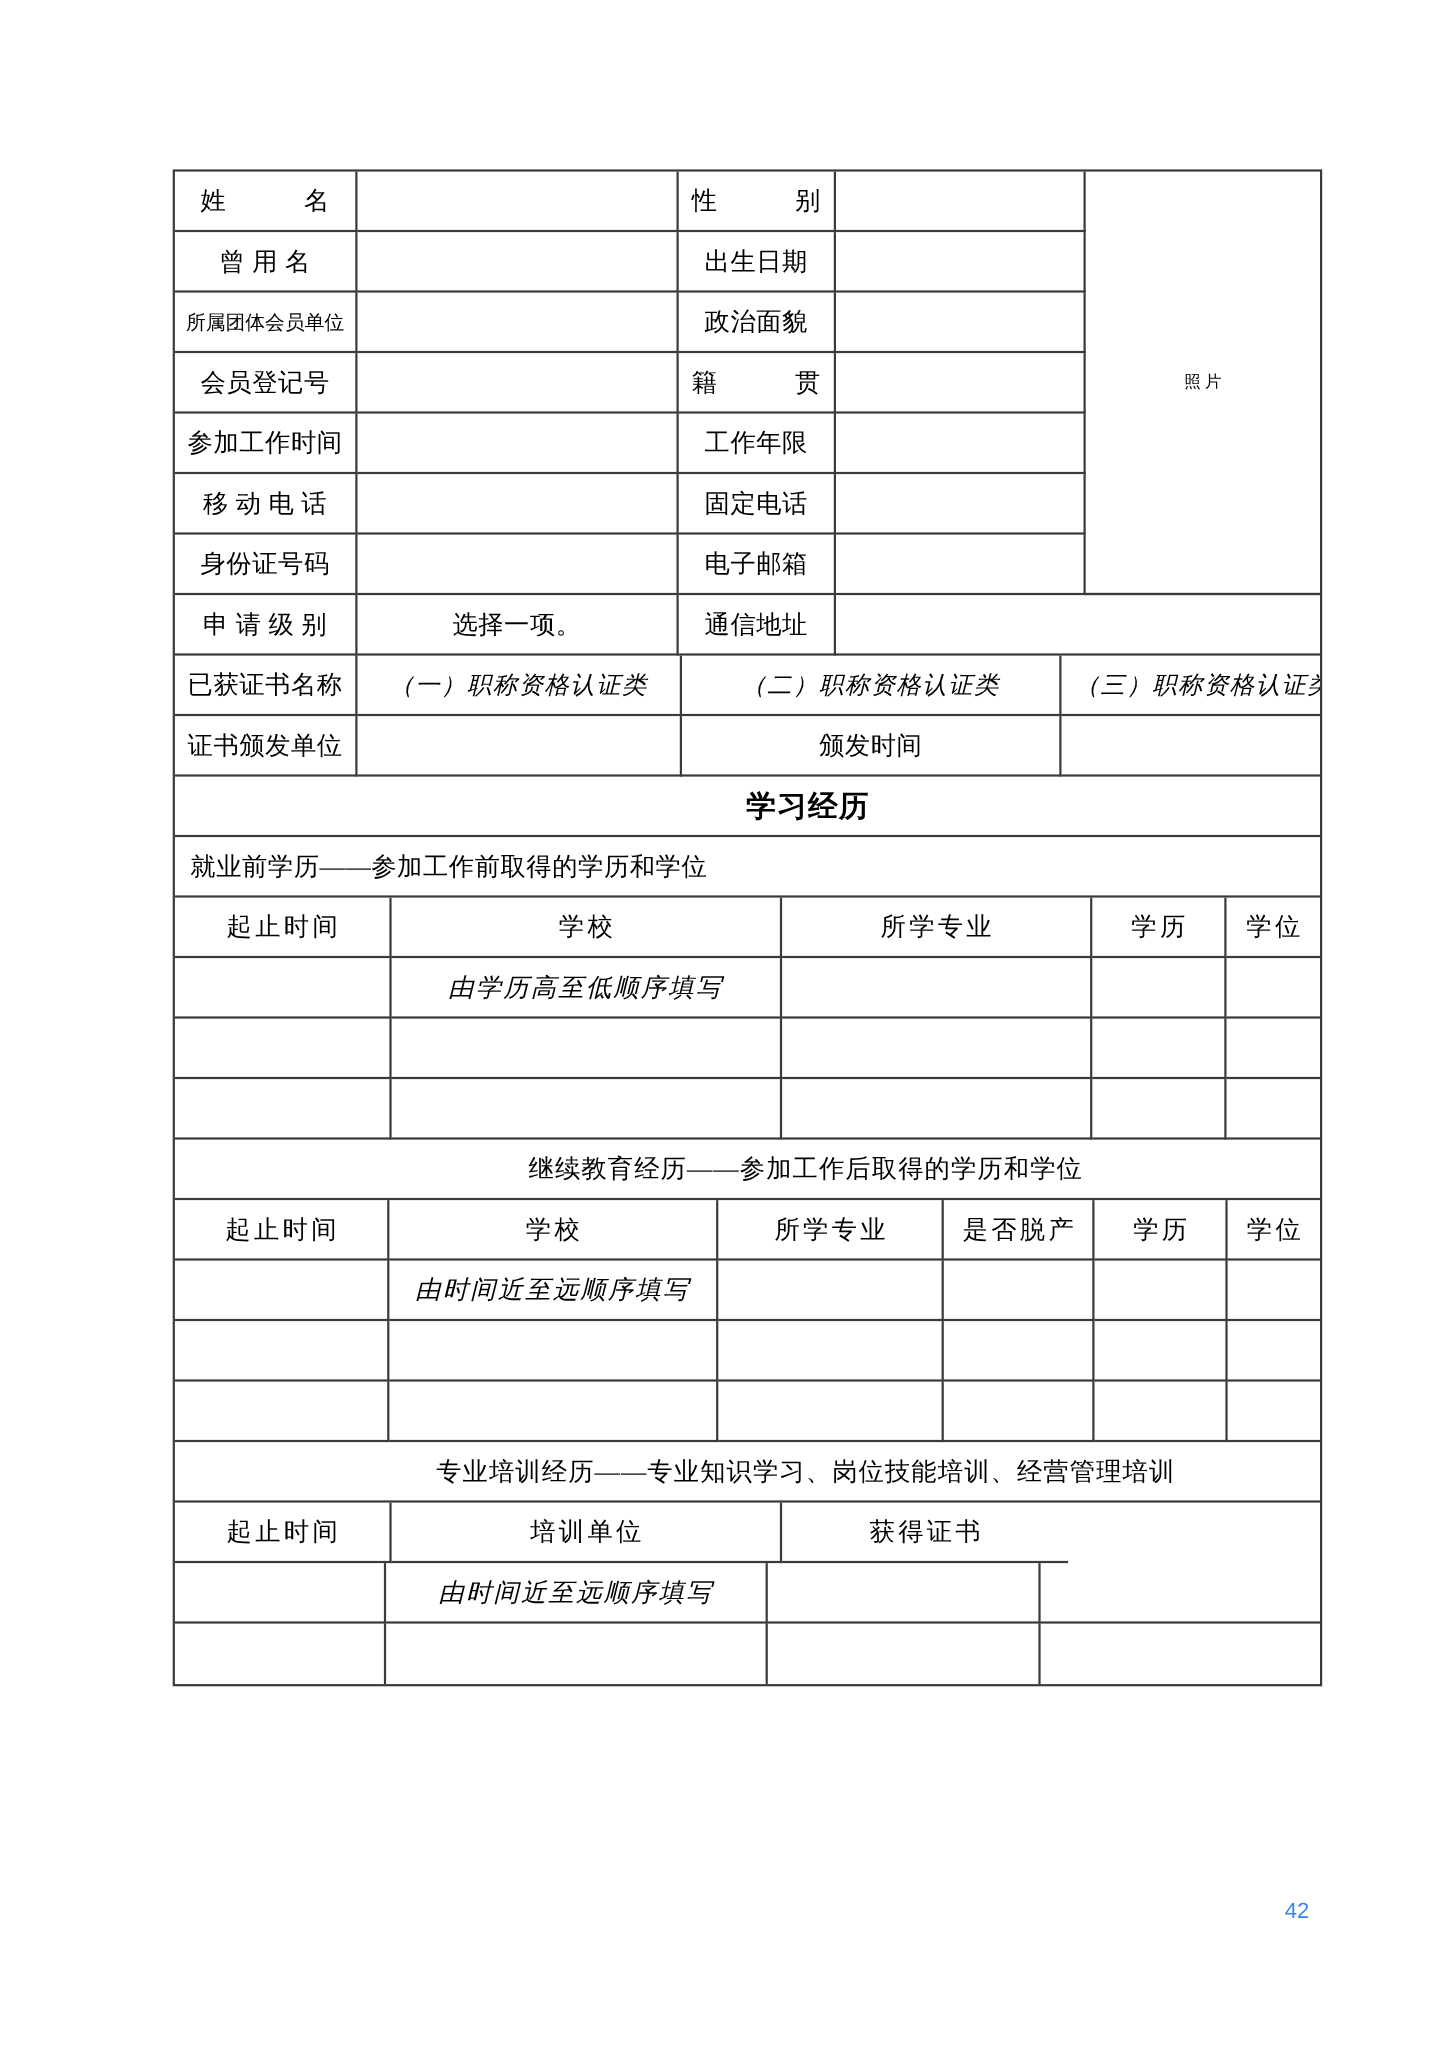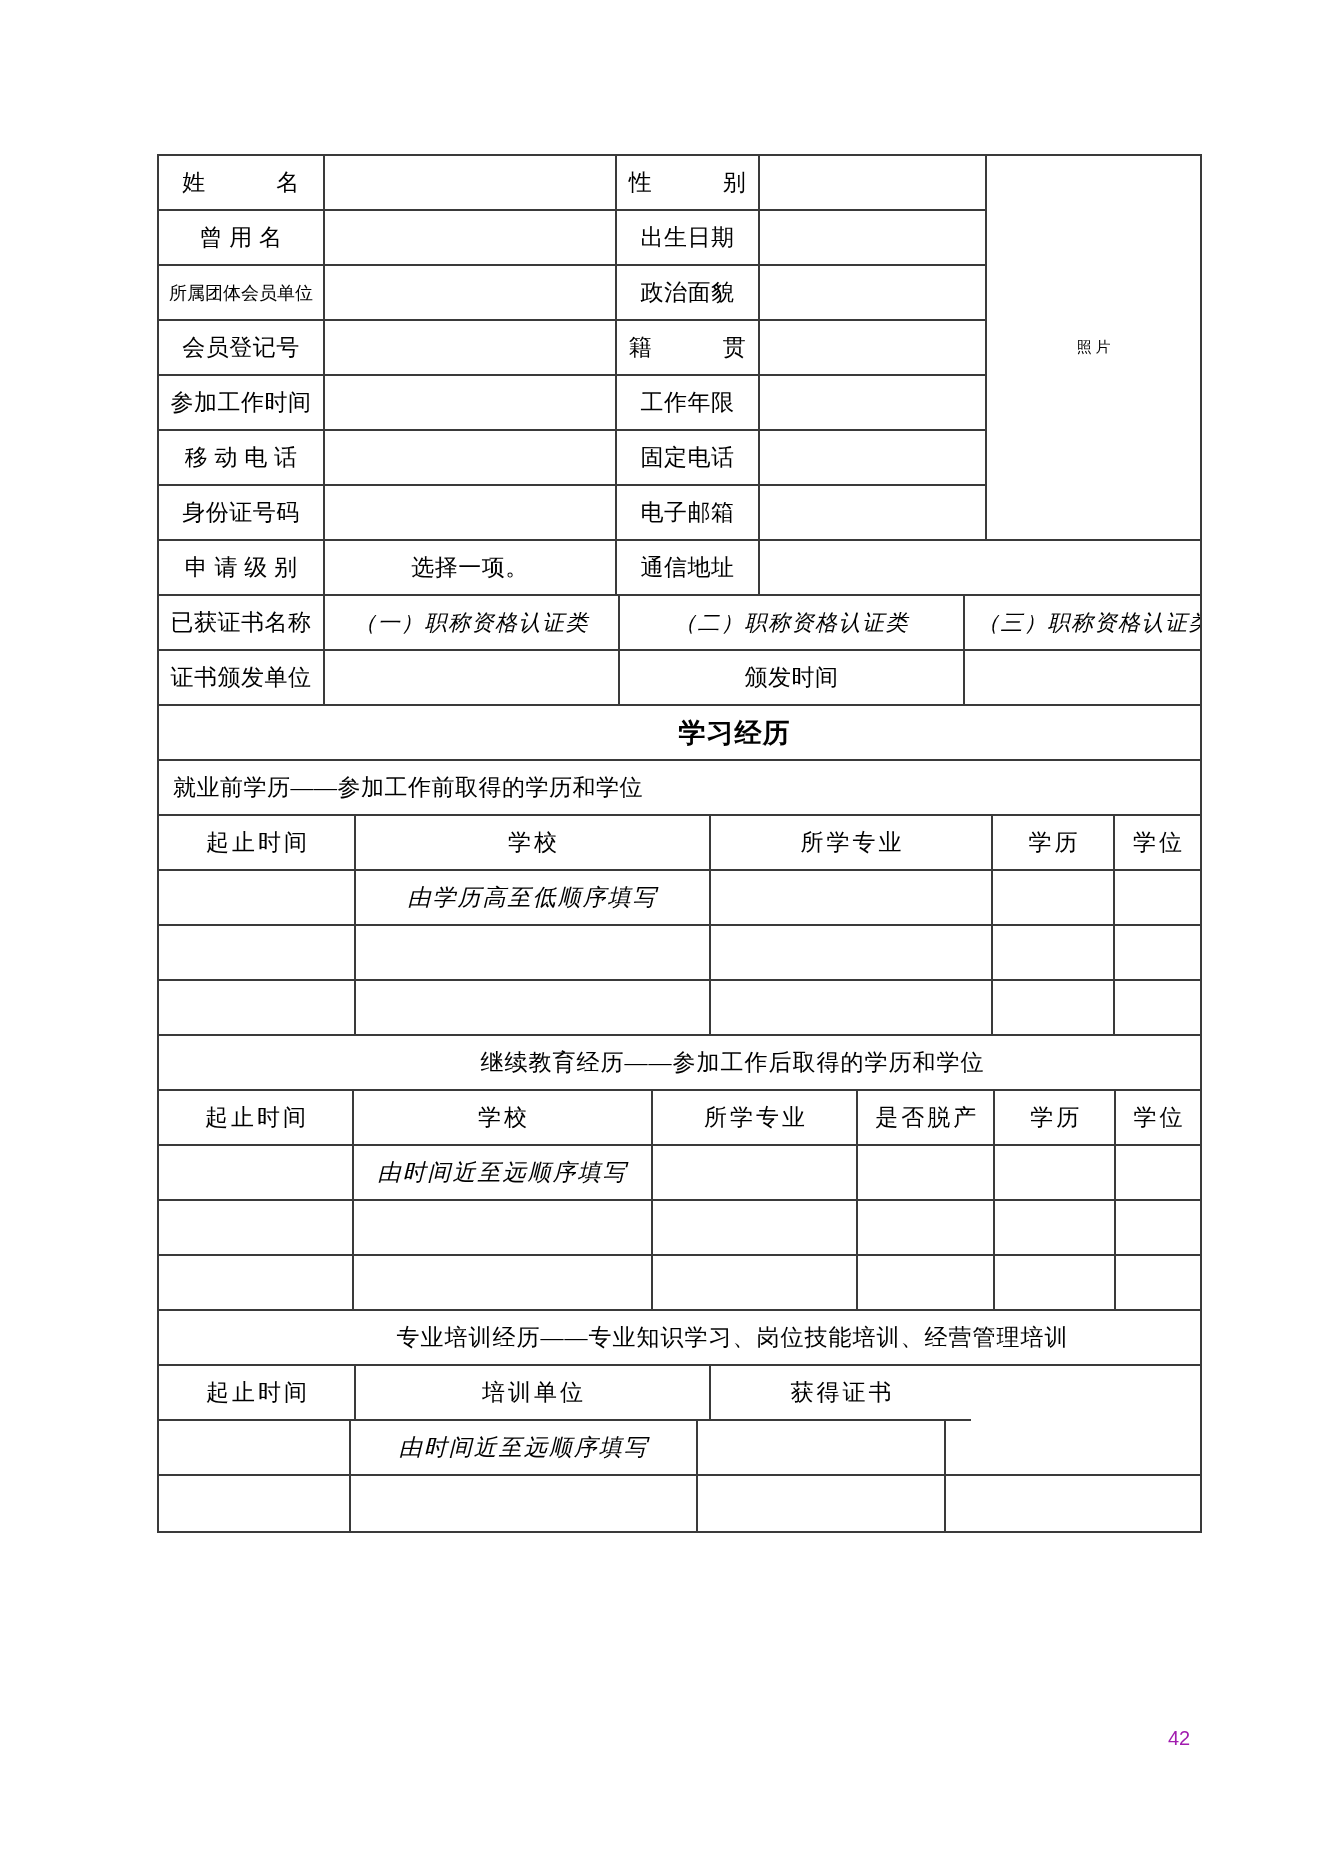--- a/index.html
+++ b/index.html
@@ -53,21 +53,21 @@
   .sec-center{text-indent:106px;font-size:23px;letter-spacing:1px;}
   .photo-cell{
     position:absolute;left:828px;top:0;width:213px;height:385px;
     box-sizing:border-box;border-bottom:2px solid #3a3a3a;
     display:flex;align-items:center;justify-content:center;
     font-size:15px;
   }
   .page-num{
     position:absolute;left:1168px;top:1724px;width:46px;height:28px;
     font-family:"Liberation Sans", sans-serif;
-    font-size:20px;line-height:28px;text-align:left;color:#a21caf;
+    font-size:20px;line-height:28px;text-align:left;color:#3b82f6;
   }
 </style>
 </head>
 <body>
 
 <div class="page">
 
 
   <div class="tbl">
 

